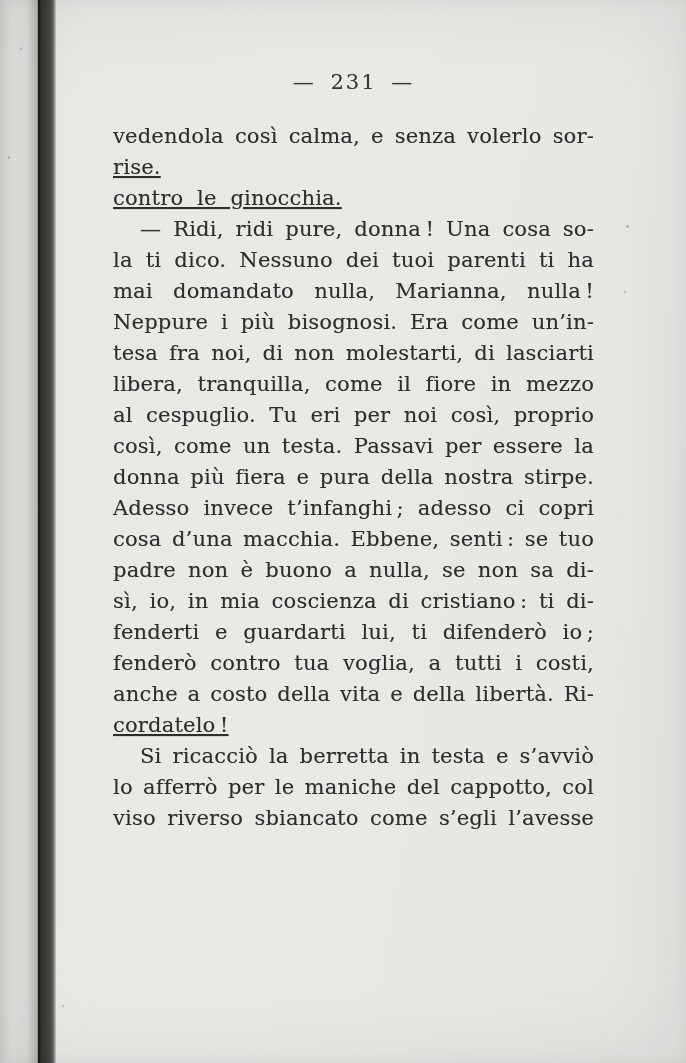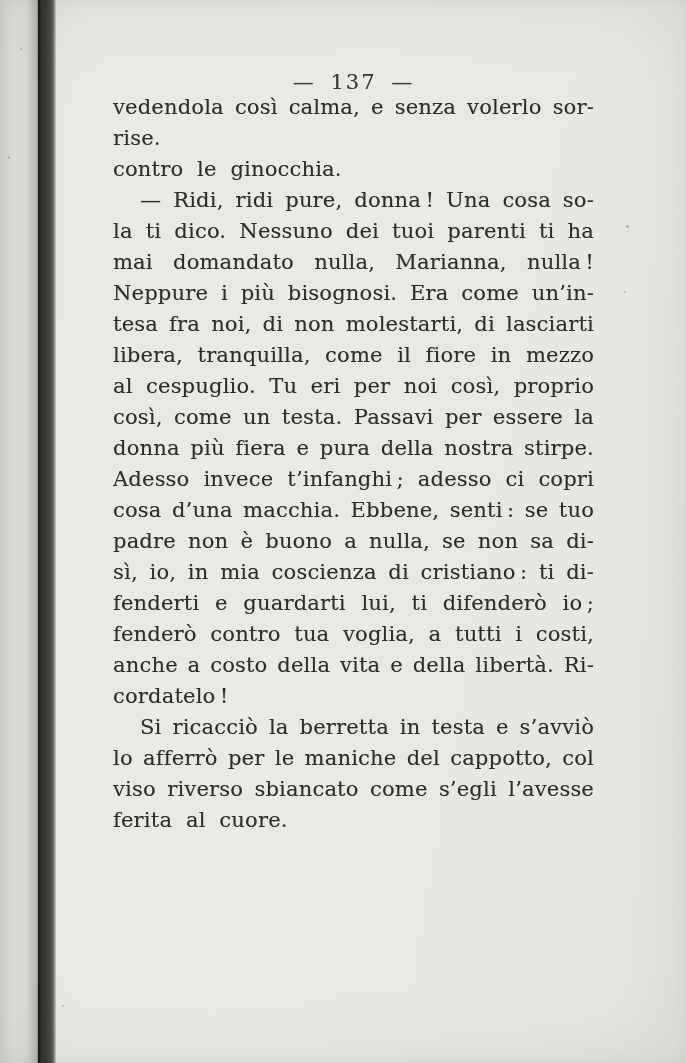--- a/index.html
+++ b/index.html
@@ -44,58 +44,59 @@
     width: 481px;
     text-align: center;
     font-size: 21px;
     letter-spacing: 2px;
     word-spacing: 6px;
     color: #3a3935;
     text-shadow: 0.3px 0.3px 0.6px rgba(46,45,42,0.35);
   }
   .text-block {
     position: absolute;
-    top: 92px;
+    top: 121px;
     left: 113px;
     width: 481px;
     font-size: 21px;
     line-height: 31px;
     color: #2e2d2a;
     letter-spacing: 0.2px;
     text-shadow: 0.3px 0.3px 0.6px rgba(46,45,42,0.35);
   }
   .line {
     text-align: justify;
     text-align-last: justify;
     white-space: normal;
   }
   .line.end {
     text-align-last: left;
     word-spacing: 0.33em;
+    text-decoration: underline;
   }
   .line.indent {
     text-indent: 27px;
   }
   .speck {
     position: absolute;
     border-radius: 50%;
     background: #87867f;
     opacity: 0.55;
     pointer-events: none;
   }
 </style>
 </head>
 <body>
 
 <div class="scan">
 
   <div class="left-edge"></div>
   <div class="binding-band"></div>
 
-  <div class="folio">— 137 —</div>
+  <div class="folio">— 231 —</div>
 
   <div class="text-block">
     <div class="line">vedendola così calma, e senza volerlo sor-</div>
     <div class="line end">rise.</div>
     <div class="line end">contro le ginocchia.</div>
     <div class="line indent">— Ridi, ridi pure, donna ! Una cosa so-</div>
     <div class="line">la ti dico. Nessuno dei tuoi parenti ti ha</div>
     <div class="line">mai domandato nulla, Marianna, nulla !</div>
     <div class="line">Neppure i più bisognosi. Era come un’in-</div>
     <div class="line">tesa fra noi, di non molestarti, di lasciarti</div>
@@ -107,21 +108,20 @@
     <div class="line">cosa d’una macchia. Ebbene, senti : se tuo</div>
     <div class="line">padre non è buono a nulla, se non sa di-</div>
     <div class="line">sì, io, in mia coscienza di cristiano : ti di-</div>
     <div class="line">fenderti e guardarti lui, ti difenderò io ;</div>
     <div class="line">fenderò contro tua voglia, a tutti i costi,</div>
     <div class="line">anche a costo della vita e della libertà. Ri-</div>
     <div class="line end">cordatelo !</div>
     <div class="line indent">Si ricacciò la berretta in testa e s’avviò</div>
     <div class="line">lo afferrò per le maniche del cappotto, col</div>
     <div class="line">viso riverso sbiancato come s’egli l’avesse</div>
-    <div class="line end">ferita al cuore.</div>
   </div>
 
   <div class="speck" style="left:626px; top:225px; width:3px; height:3px;"></div>
   <div class="speck" style="left:624px; top:291px; width:2px; height:2px;"></div>
   <div class="speck" style="left:20px;  top:48px;  width:2px; height:2px;"></div>
   <div class="speck" style="left:62px;  top:1005px;width:2px; height:2px;"></div>
   <div class="speck" style="left:8px;   top:156px; width:2px; height:3px;"></div>
 
 </div>
 

